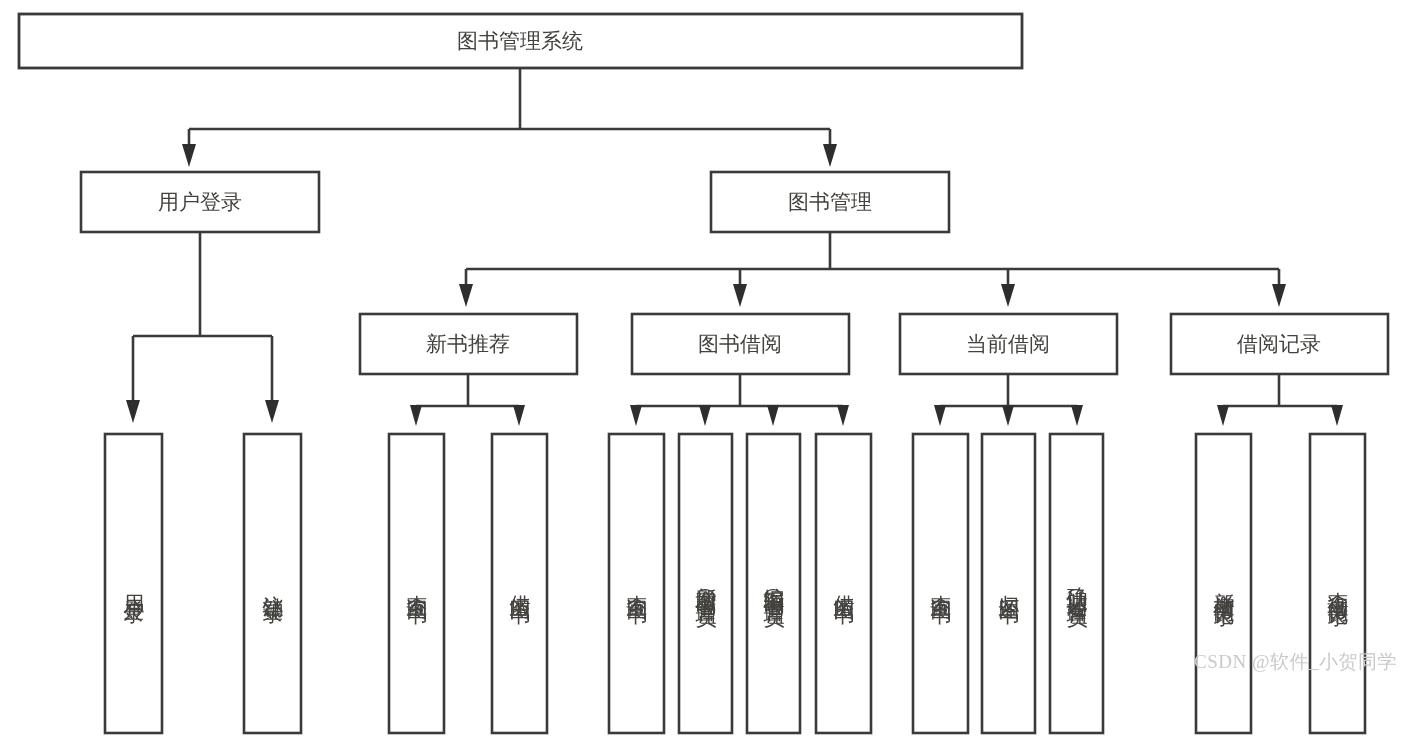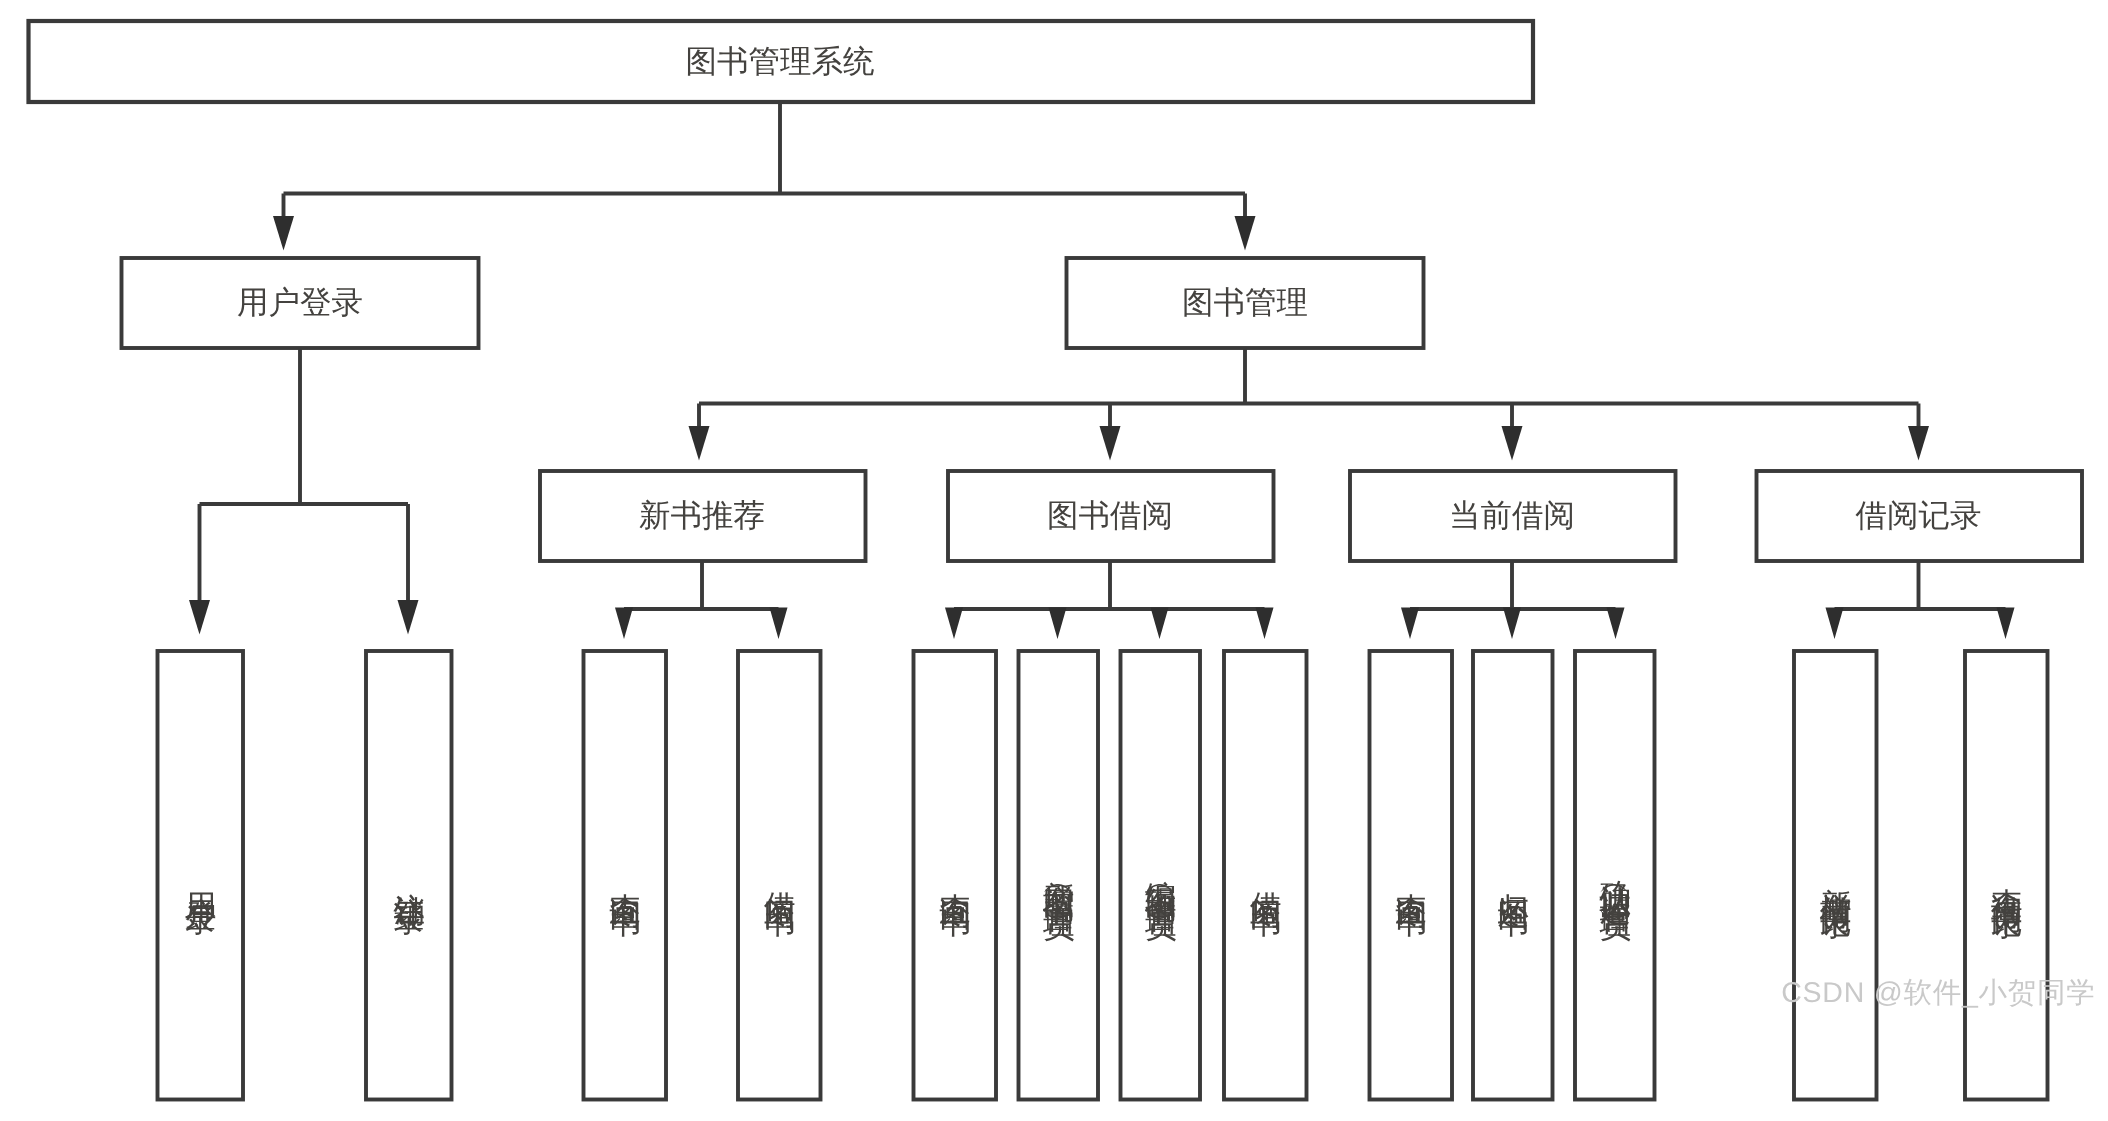--- a/index.html
+++ b/index.html
@@ -77,21 +77,21 @@
     text-align: center;
     display: flex;
     align-items: center;
     justify-content: center;
     pointer-events: none;
   }
   .watermark {
     position: absolute;
     right: 8px;
     bottom: 6px;
-    font-family: Liberation Sans, sans-serif;
+    font-family: Liberation Serif, serif;
     font-size: 19px;
     color: #c9c9c9;
     white-space: nowrap;
     letter-spacing: 0.5px;
   }
 </style>
 </head>
 <body>
 
 <div id="diagram-root">

